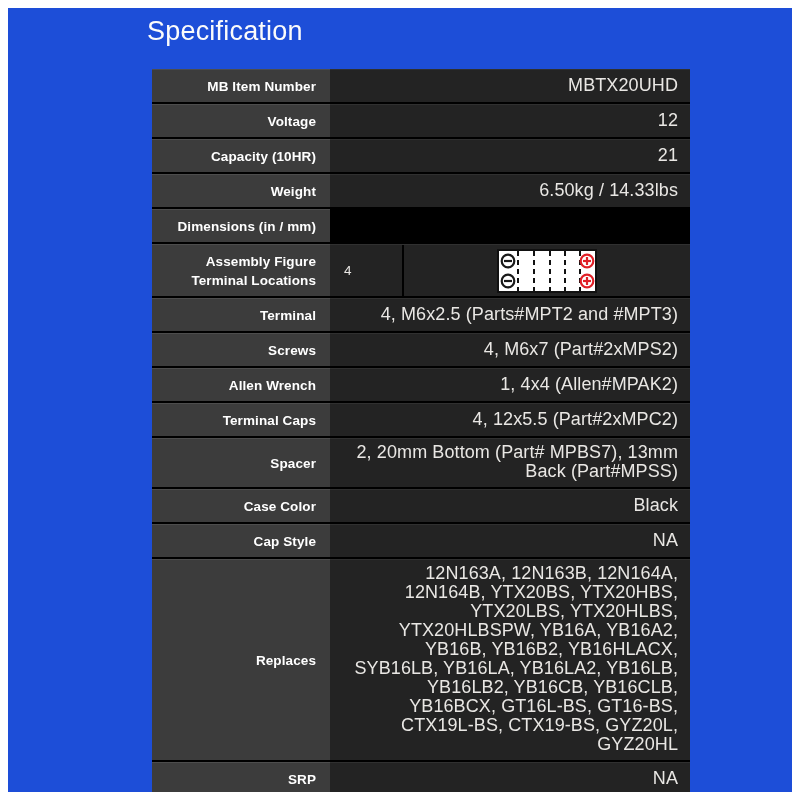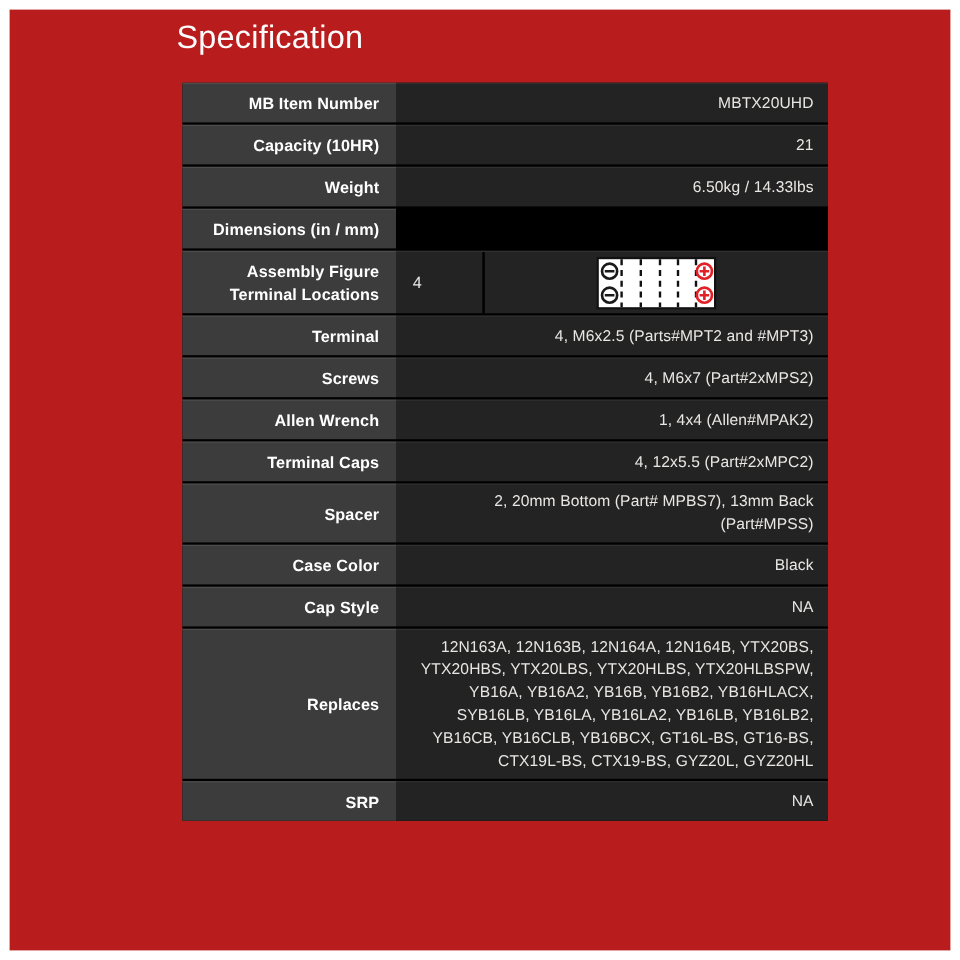--- a/index.html
+++ b/index.html
@@ -6,21 +6,21 @@
   body {
     width: 800px; height: 800px;
     background: #ffffff;
     font-family: "Liberation Sans", "DejaVu Sans", sans-serif;
     overflow: hidden;
   }
   .panel {
     position: absolute;
     left: 8px; top: 8px;
     width: 784px; height: 784px;
-    background: #b91c1c;
+    background: #1d4ed8;
     overflow: hidden;
   }
   .page-title {
     margin: 8px 0 0 139px;
     font-size: 27px;
     font-weight: 400;
     color: #fbfbfb;
     letter-spacing: 0.2px;
   }
   .spec-table {
@@ -49,21 +49,21 @@
     line-height: 19px;
     letter-spacing: 0.1px;
   }
   .spec-value {
     box-sizing: border-box;
     flex: 1;
     min-height: 33px;
     background: #232323;
     border-top: 1px solid #303030;
     color: #e9e7e4;
-    font-size: 13px;
+    font-size: 18px;
     font-weight: 400;
     padding: 4px 12px 6px 14px;
     display: flex;
     flex-direction: column;
     justify-content: center;
     line-height: 19px;
     white-space: pre-wrap;
     letter-spacing: 0.1px;
   }
   
@@ -98,20 +98,24 @@
 </style>
 </head>
 <body>
 
 <div class="panel">
   <h1 class="page-title">Specification</h1>
   <div class="spec-table">
       <div class="spec-row">
         <div class="spec-label">MB Item Number</div>
         <div class="spec-value">MBTX20UHD</div>
+      </div>
+      <div class="spec-row">
+        <div class="spec-label">Voltage</div>
+        <div class="spec-value">12</div>
       </div>
       <div class="spec-row">
         <div class="spec-label">Capacity (10HR)</div>
         <div class="spec-value">21</div>
       </div>
       <div class="spec-row">
         <div class="spec-label">Weight</div>
         <div class="spec-value">6.50kg / 14.33lbs</div>
       </div>
       <div class="spec-row">

